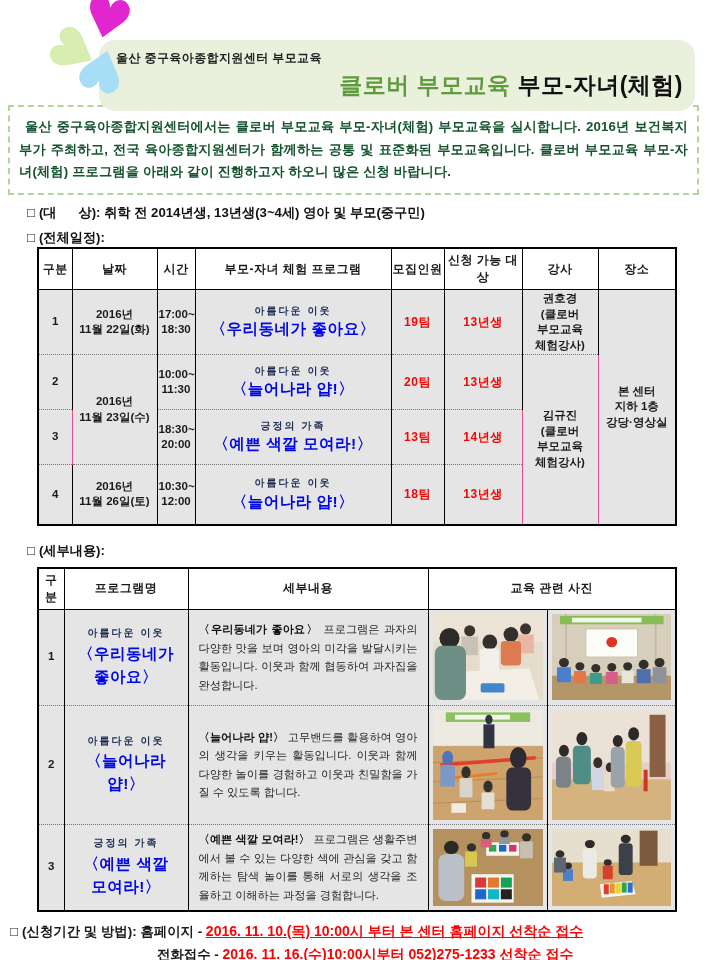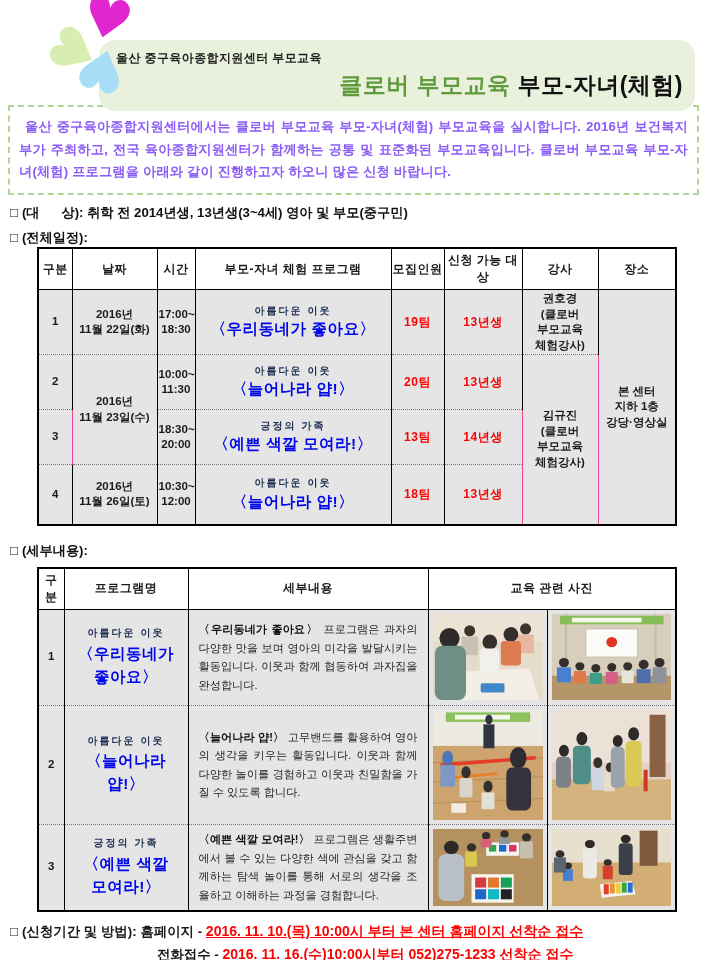--- a/index.html
+++ b/index.html
@@ -20,24 +20,24 @@
   .tgreen{color:#5f9a3c;}
   .clover{position:absolute;left:64px;top:0;width:80px;height:99px;}
   .heart{position:absolute;font-size:56px;line-height:.9;font-family:"DejaVu Sans",sans-serif;}
   .h-green{left:-14px;top:26px;transform:rotate(-62deg);color:#d7edb2;z-index:1;}
   .h-blue{left:13px;top:44px;transform:rotate(196deg);color:#a7def5;z-index:2;}
   .h-magenta{left:18px;top:-6px;transform:rotate(14deg);color:#e226cf;z-index:3;}
 
   
   .intro{margin:6px 8px 0 8px;border:2px dashed #b2d698;padding:9px 9px;
     font-size:13.2px;font-weight:bold;line-height:1.72;letter-spacing:.2px;
-    text-align:justify;text-indent:6px;color:#8b5cf6;}
-
-  
-  .line{margin-left:10px;font-weight:bold;font-size:13.2px;color:#111;}
+    text-align:justify;text-indent:6px;color:#14532d;}
+
+  
+  .line{margin-left:27px;font-weight:bold;font-size:13.2px;color:#111;}
   .mt9{margin-top:9px;}  .mt7{margin-top:7px;}  .mt16{margin-top:16px;}
   .bullet{font-weight:normal;margin-right:4px;}
 
   
   table{border-collapse:collapse;table-layout:fixed;width:638px;margin-left:37px;
     border:2px solid #000;}
   th{border:1px solid #000;font-size:12px;font-weight:bold;padding:3px 0;letter-spacing:.5px;background:#fff;}
   td{border-left:1px solid #ec4899;border-right:1px solid #000;text-align:center;
     vertical-align:middle;font-size:11.5px;font-weight:bold;line-height:1.35;background:#e5e5e5;}
   tr.dot>td{border-top:1px dotted #777;}

